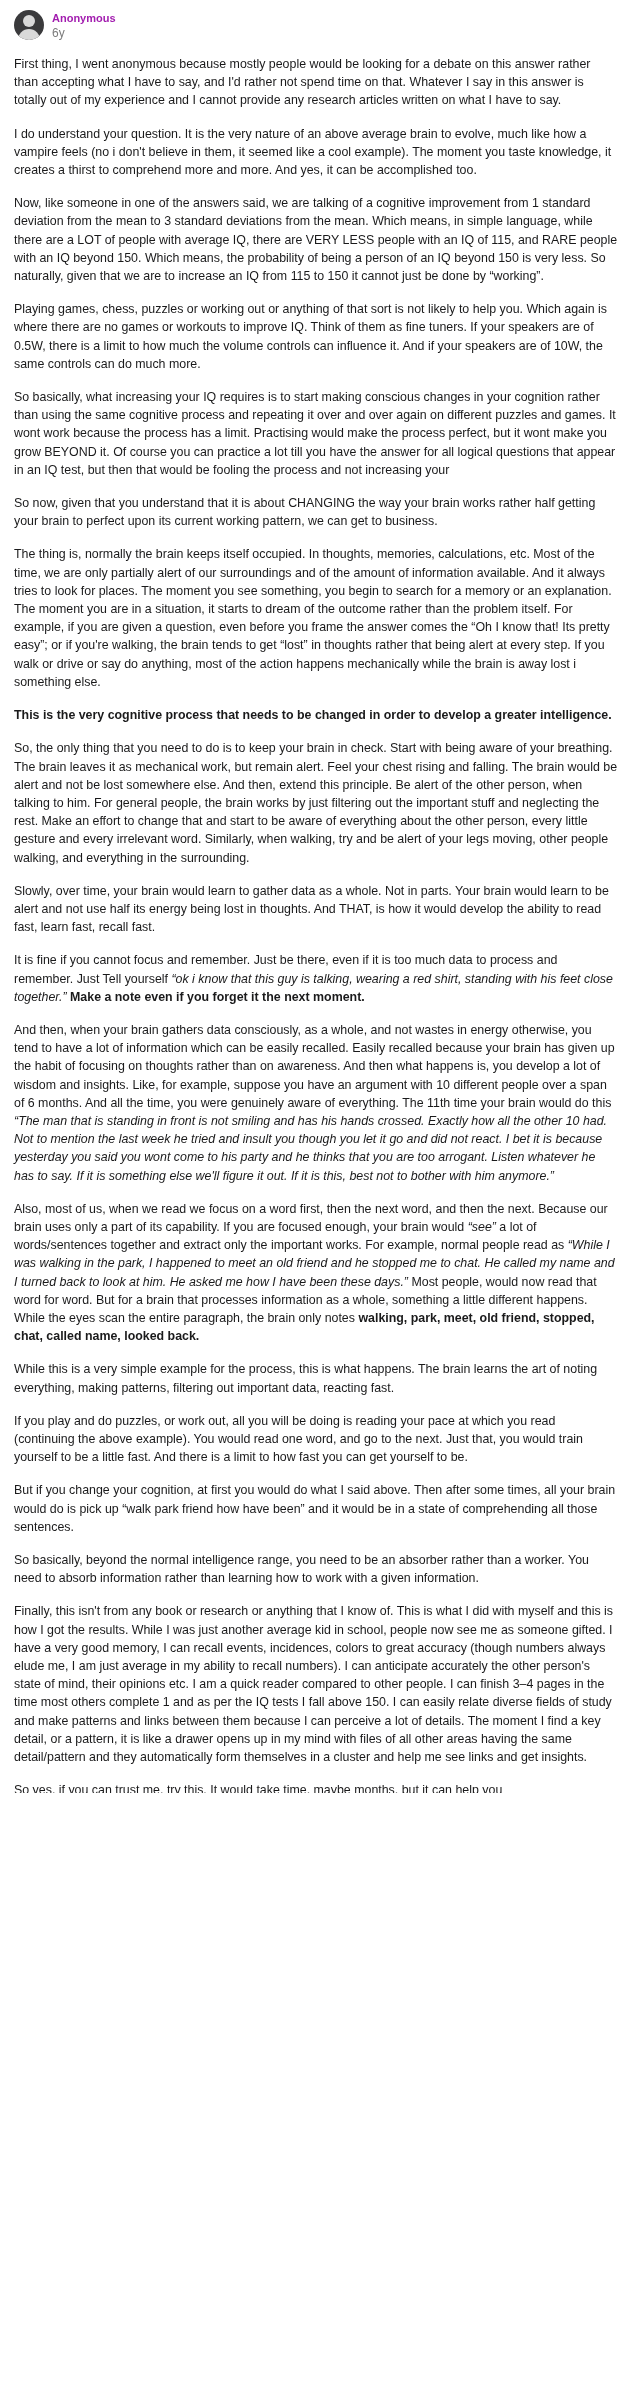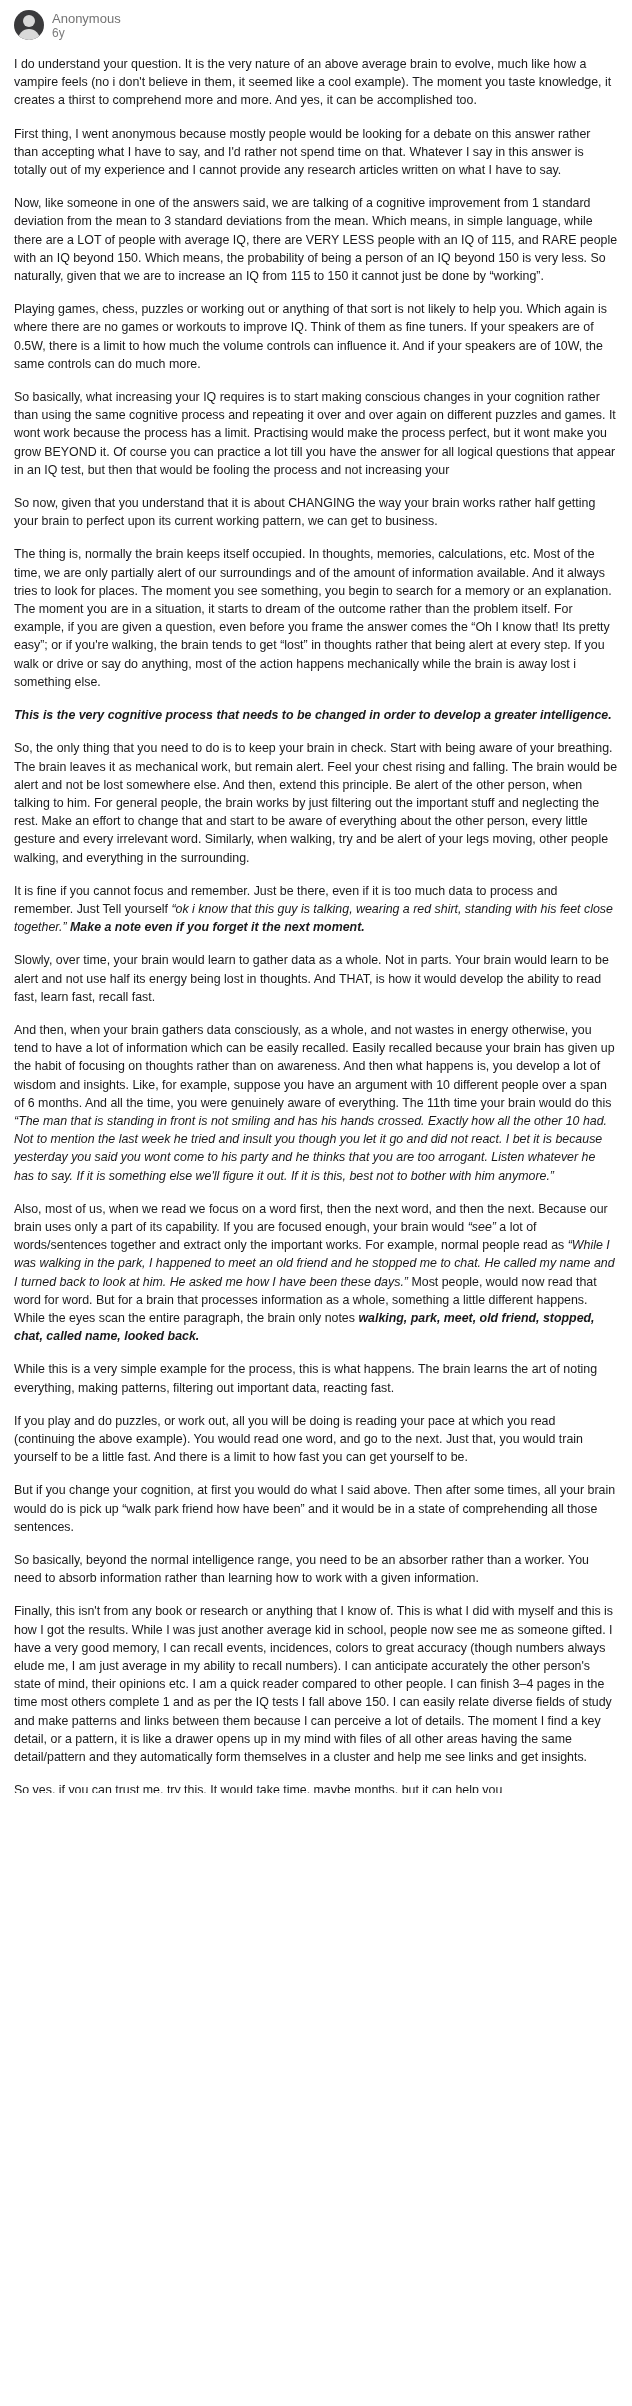--- a/index.html
+++ b/index.html
@@ -51,42 +51,42 @@
     left: 4px;
     top: 19px;
   }
   .author-meta {
     display: flex;
     flex-direction: column;
     justify-content: center;
     padding-top: 1px;
   }
   .author-name {
-    font-size: 13px;
-    font-weight: normal;
-    color: #737373;
+    font-size: 11px;
+    font-weight: bold;
+    color: #a21caf;
     line-height: 15px;
   }
   .author-time {
     font-size: 12px;
     color: #7c7c7c;
     line-height: 15px;
   }
   p.para {
     font-size: 12.4px;
     line-height: 18.2px;
     margin: 0 0 15px 0;
     color: #1a1a1b;
     text-align: left;
   }
   p.para.bold {
     font-weight: bold;
   }
   .it { font-style: italic; }
-  .bd { font-weight: bold; font-style: italic; }
+  .bd { font-weight: bold; }
   .cut-bottom {
     overflow: hidden;
     height: 12px;
     margin-bottom: 0;
     text-decoration: underline;
   }
 </style>
 </head>
 <body>
 
@@ -97,31 +97,31 @@
       <div class="head"></div>
       <div class="body"></div>
     </div>
     <div class="author-meta">
       <span class="author-name">Anonymous</span>
       <span class="author-time">6y</span>
     </div>
   </div>
 
   <div id="body-content">
+      <p class="para"><span>First thing, I went anonymous because mostly people would be looking for a debate on this answer rather than accepting what I have to say, and I'd rather not spend time on that. Whatever I say in this answer is totally out of my experience and I cannot provide any research articles written on what I have to say.</span></p>
       <p class="para"><span>I do understand your question. It is the very nature of an above average brain to evolve, much like how a vampire feels (no i don't believe in them, it seemed like a cool example). The moment you taste knowledge, it creates a thirst to comprehend more and more. And yes, it can be accomplished too.</span></p>
-      <p class="para"><span>First thing, I went anonymous because mostly people would be looking for a debate on this answer rather than accepting what I have to say, and I'd rather not spend time on that. Whatever I say in this answer is totally out of my experience and I cannot provide any research articles written on what I have to say.</span></p>
       <p class="para"><span>Now, like someone in one of the answers said, we are talking of a cognitive improvement from 1 standard deviation from the mean to 3 standard deviations from the mean. Which means, in simple language, while there are a LOT of people with average IQ, there are VERY LESS people with an IQ of 115, and RARE people with an IQ beyond 150. Which means, the probability of being a person of an IQ beyond 150 is very less. So naturally, given that we are to increase an IQ from 115 to 150 it cannot just be done by “working”.</span></p>
       <p class="para"><span>Playing games, chess, puzzles or working out or anything of that sort is not likely to help you. Which again is where there are no games or workouts to improve IQ. Think of them as fine tuners. If your speakers are of 0.5W, there is a limit to how much the volume controls can influence it. And if your speakers are of 10W, the same controls can do much more.</span></p>
       <p class="para"><span>So basically, what increasing your IQ requires is to start making conscious changes in your cognition rather than using the same cognitive process and repeating it over and over again on different puzzles and games. It wont work because the process has a limit. Practising would make the process perfect, but it wont make you grow BEYOND it. Of course you can practice a lot till you have the answer for all logical questions that appear in an IQ test, but then that would be fooling the process and not increasing your</span></p>
       <p class="para"><span>So now, given that you understand that it is about CHANGING the way your brain works rather half getting your brain to perfect upon its current working pattern, we can get to business.</span></p>
       <p class="para"><span>The thing is, normally the brain keeps itself occupied. In thoughts, memories, calculations, etc. Most of the time, we are only partially alert of our surroundings and of the amount of information available. And it always tries to look for places. The moment you see something, you begin to search for a memory or an explanation. The moment you are in a situation, it starts to dream of the outcome rather than the problem itself. For example, if you are given a question, even before you frame the answer comes the “Oh I know that! Its pretty easy”; or if you're walking, the brain tends to get “lost” in thoughts rather that being alert at every step. If you walk or drive or say do anything, most of the action happens mechanically while the brain is away lost i something else.</span></p>
       <p class="para bold"><span class="bd">This is the very cognitive process that needs to be changed in order to develop a greater intelligence.</span></p>
       <p class="para"><span>So, the only thing that you need to do is to keep your brain in check. Start with being aware of your breathing. The brain leaves it as mechanical work, but remain alert. Feel your chest rising and falling. The brain would be alert and not be lost somewhere else. And then, extend this principle. Be alert of the other person, when talking to him. For general people, the brain works by just filtering out the important stuff and neglecting the rest. Make an effort to change that and start to be aware of everything about the other person, every little gesture and every irrelevant word. Similarly, when walking, try and be alert of your legs moving, other people walking, and everything in the surrounding.</span></p>
+      <p class="para"><span>Slowly, over time, your brain would learn to gather data as a whole. Not in parts. Your brain would learn to be alert and not use half its energy being lost in thoughts. And THAT, is how it would develop the ability to read fast, learn fast, recall fast.</span></p>
       <p class="para"><span>It is fine if you cannot focus and remember. Just be there, even if it is too much data to process and remember. Just Tell yourself </span><span class="it">“ok i know that this guy is talking, wearing a red shirt, standing with his feet close together.” </span><span class="bd">Make a note even if you forget it the next moment.</span></p>
-      <p class="para"><span>Slowly, over time, your brain would learn to gather data as a whole. Not in parts. Your brain would learn to be alert and not use half its energy being lost in thoughts. And THAT, is how it would develop the ability to read fast, learn fast, recall fast.</span></p>
       <p class="para"><span>And then, when your brain gathers data consciously, as a whole, and not wastes in energy otherwise, you tend to have a lot of information which can be easily recalled. Easily recalled because your brain has given up the habit of focusing on thoughts rather than on awareness. And then what happens is, you develop a lot of wisdom and insights. Like, for example, suppose you have an argument with 10 different people over a span of 6 months. And all the time, you were genuinely aware of everything. The 11th time your brain would do this </span><span class="it">“The man that is standing in front is not smiling and has his hands crossed. Exactly how all the other 10 had. Not to mention the last week he tried and insult you though you let it go and did not react. I bet it is because yesterday you said you wont come to his party and he thinks that you are too arrogant. Listen whatever he has to say. If it is something else we'll figure it out. If it is this, best not to bother with him anymore.”</span></p>
       <p class="para"><span>Also, most of us, when we read we focus on a word first, then the next word, and then the next. Because our brain uses only a part of its capability. If you are focused enough, your brain would </span><span class="it">“see” </span><span>a lot of words/sentences together and extract only the important works. For example, normal people read as </span><span class="it">“While I was walking in the park, I happened to meet an old friend and he stopped me to chat. He called my name and I turned back to look at him. He asked me how I have been these days.” </span><span>Most people, would now read that word for word. But for a brain that processes information as a whole, something a little different happens. While the eyes scan the entire paragraph, the brain only notes </span><span class="bd">walking, park, meet, old friend, stopped, chat, called name, looked back.</span></p>
       <p class="para"><span>While this is a very simple example for the process, this is what happens. The brain learns the art of noting everything, making patterns, filtering out important data, reacting fast.</span></p>
       <p class="para"><span>If you play and do puzzles, or work out, all you will be doing is reading your pace at which you read (continuing the above example). You would read one word, and go to the next. Just that, you would train yourself to be a little fast. And there is a limit to how fast you can get yourself to be.</span></p>
       <p class="para"><span>But if you change your cognition, at first you would do what I said above. Then after some times, all your brain would do is pick up “walk park friend how have been” and it would be in a state of comprehending all those sentences.</span></p>
       <p class="para"><span>So basically, beyond the normal intelligence range, you need to be an absorber rather than a worker. You need to absorb information rather than learning how to work with a given information.</span></p>
       <p class="para"><span>Finally, this isn't from any book or research or anything that I know of. This is what I did with myself and this is how I got the results. While I was just another average kid in school, people now see me as someone gifted. I have a very good memory, I can recall events, incidences, colors to great accuracy (though numbers always elude me, I am just average in my ability to recall numbers). I can anticipate accurately the other person's state of mind, their opinions etc. I am a quick reader compared to other people. I can finish 3–4 pages in the time most others complete 1 and as per the IQ tests I fall above 150. I can easily relate diverse fields of study and make patterns and links between them because I can perceive a lot of details. The moment I find a key detail, or a pattern, it is like a drawer opens up in my mind with files of all other areas having the same detail/pattern and they automatically form themselves in a cluster and help me see links and get insights.</span></p>
       <p class="para cut-bottom"><span>So yes, if you can trust me, try this. It would take time, maybe months, but it can help you</span></p>
     </div>
 

